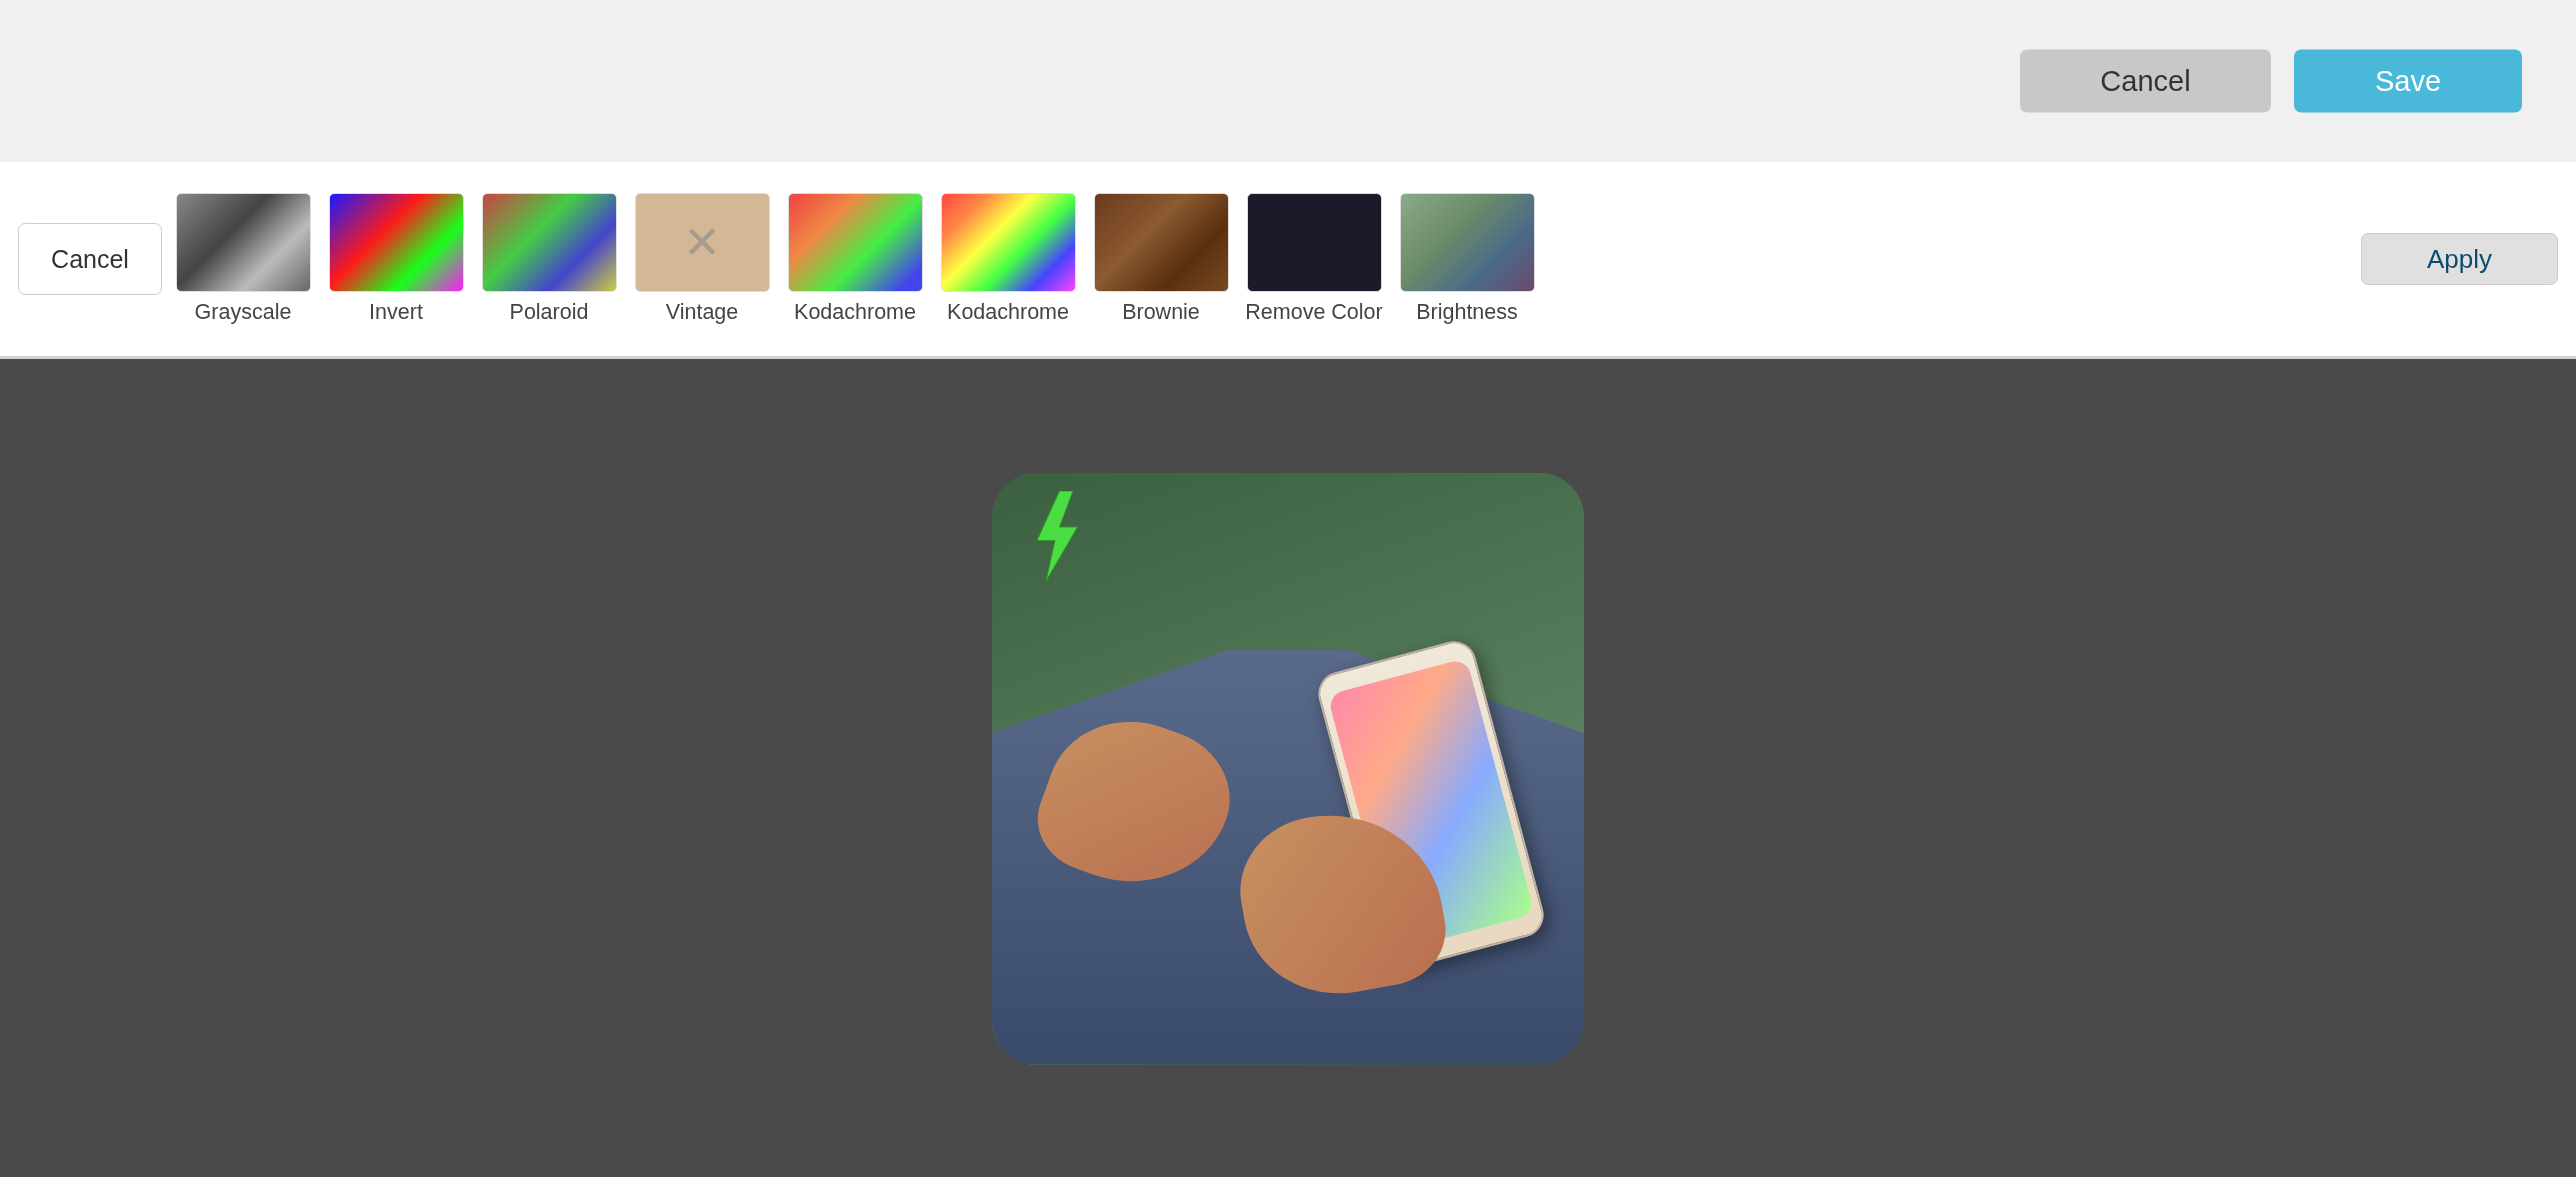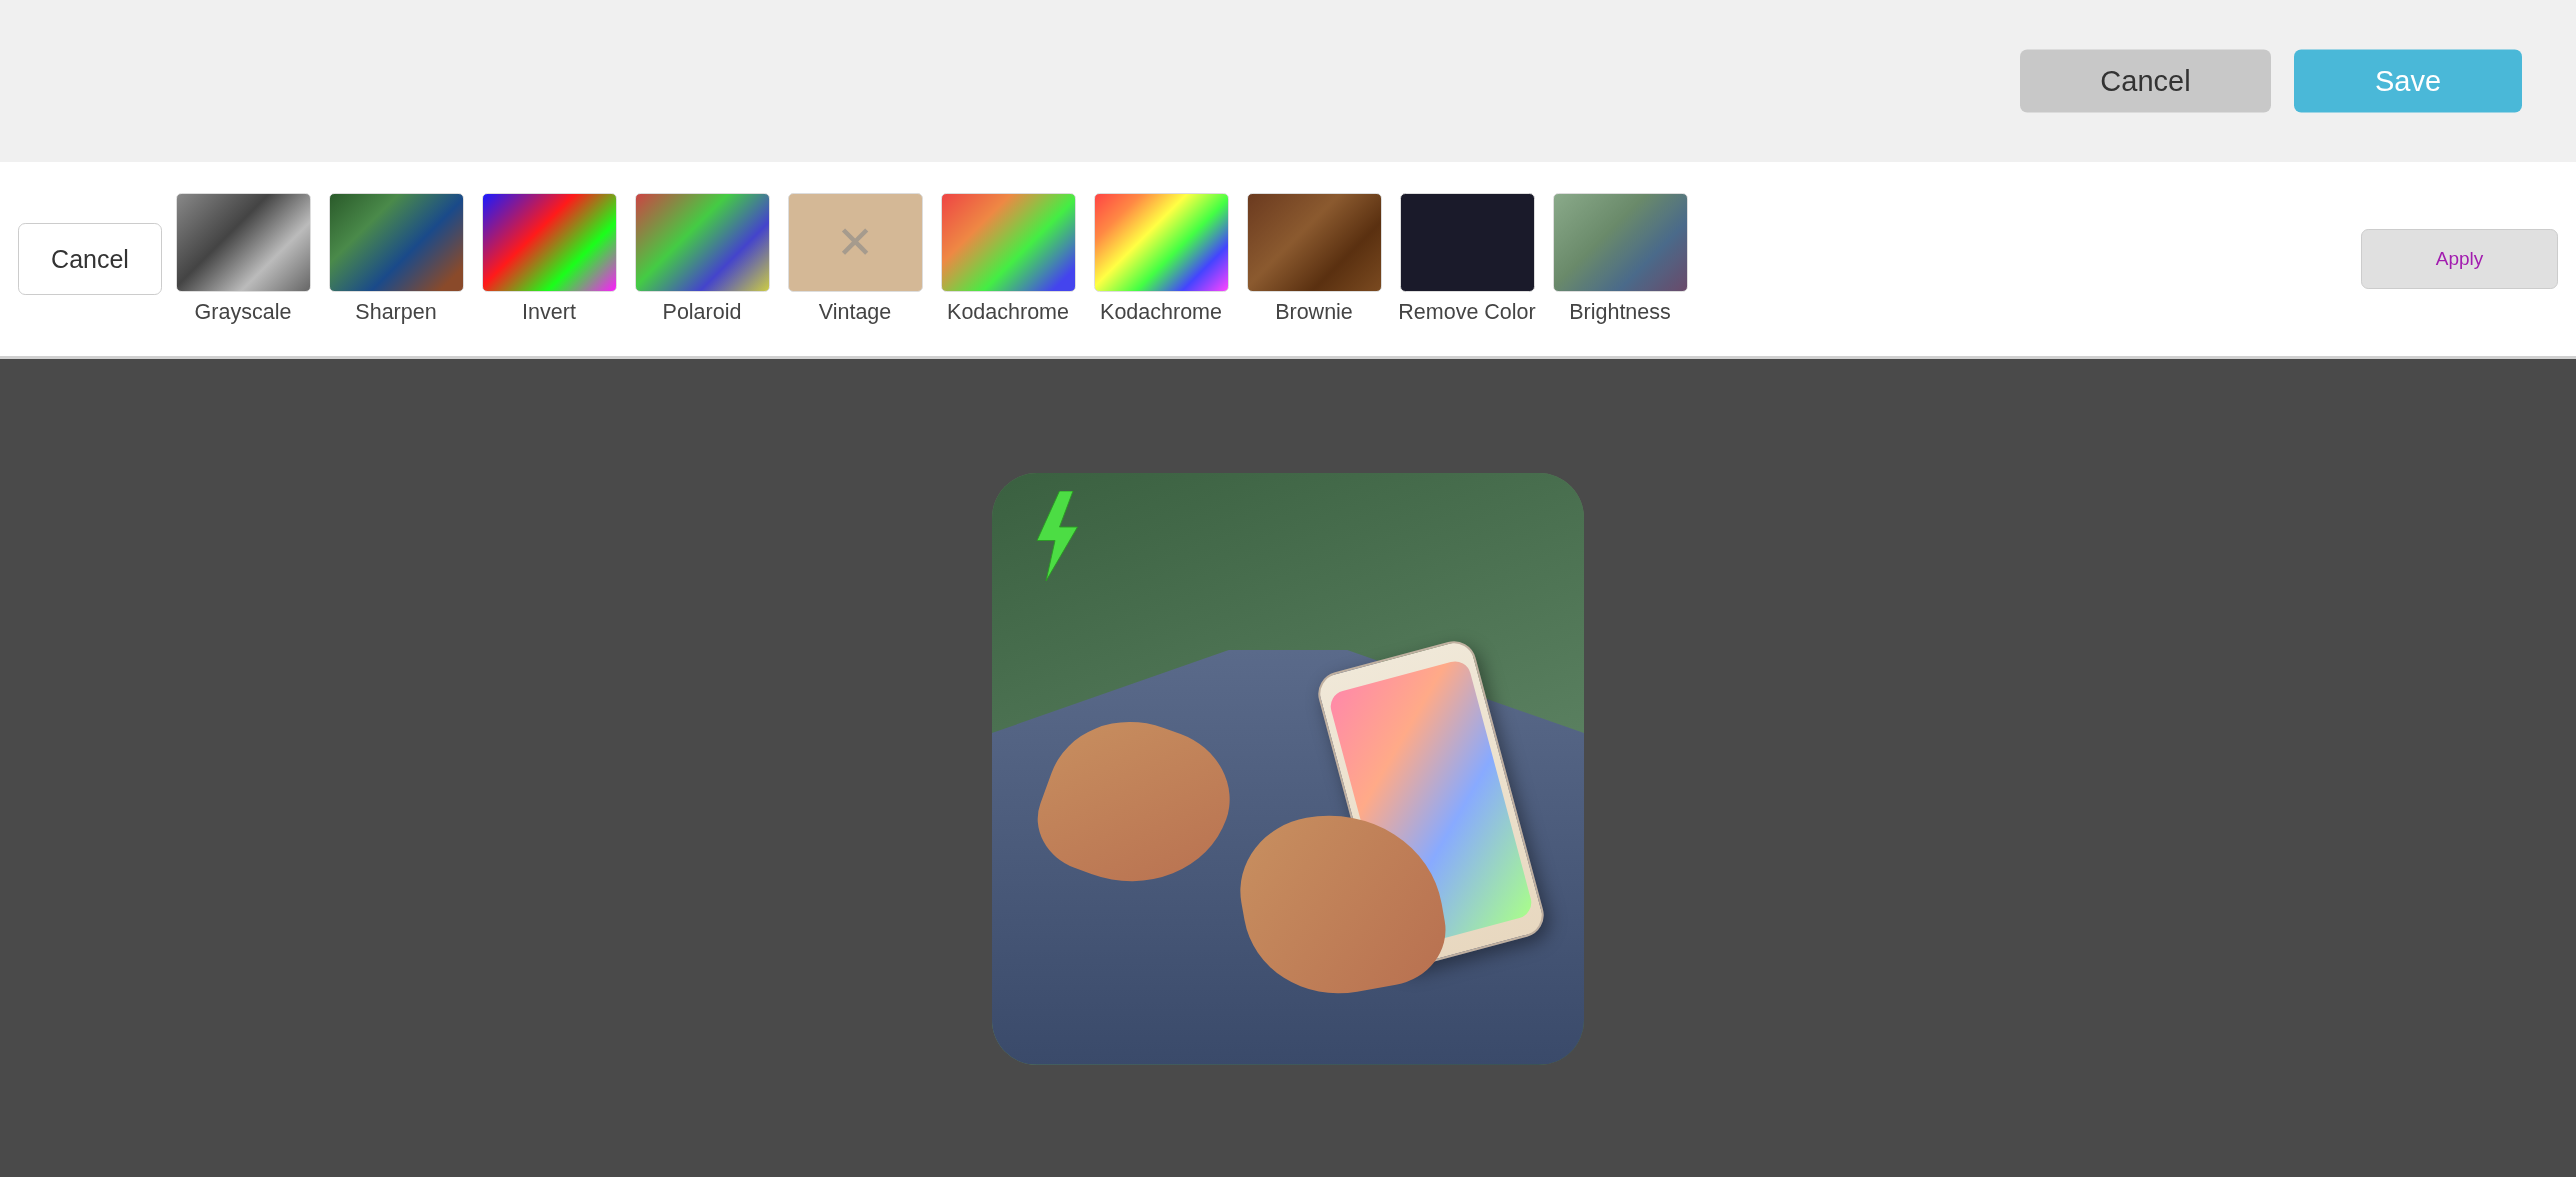--- a/index.html
+++ b/index.html
@@ -108,26 +108,26 @@
     }
 
     .filter-label {
       font-size: 21.5px;
       color: #444;
       text-align: center;
     }
 
     .apply-btn {
       min-width: 197px;
-      height: 60px;
+      height: 52px;
       background: #e0e0e0;
       border: 1.8px solid #ccc;
       border-radius: 7.2px;
-      font-size: 19px;
-      color: #a21caf;
+      font-size: 26px;
+      color: #0c4a6e;
       cursor: pointer;
       flex-shrink: 0;
       margin-left: auto;
     }
 
     .main-canvas {
       width: 100%;
       height: calc(1178px - 359px);
       background: #4a4a4a;
       display: flex;
@@ -279,24 +279,20 @@
 
 <div class="filter-strip">
   <button class="cancel-btn-strip">Cancel</button>
 
   <div id="filter-items-container" style="display:flex;gap:9px;align-items:center;">
       <div class="filter-item">
         <div class="filter-thumb thumb-grayscale"></div>
         <span class="filter-label">Grayscale</span>
       </div>
       <div class="filter-item">
-        <div class="filter-thumb thumb-sharpen"></div>
-        <span class="filter-label">Sharpen</span>
-      </div>
-      <div class="filter-item">
         <div class="filter-thumb thumb-invert"></div>
         <span class="filter-label">Invert</span>
       </div>
       <div class="filter-item">
         <div class="filter-thumb thumb-polaroid"></div>
         <span class="filter-label">Polaroid</span>
       </div>
       <div class="filter-item">
         <div class="filter-thumb thumb-vintage"></div>
         <span class="filter-label">Vintage</span>

